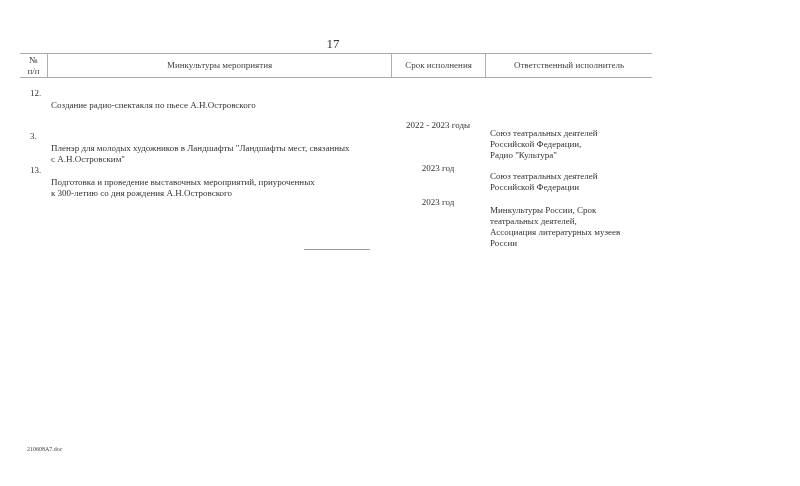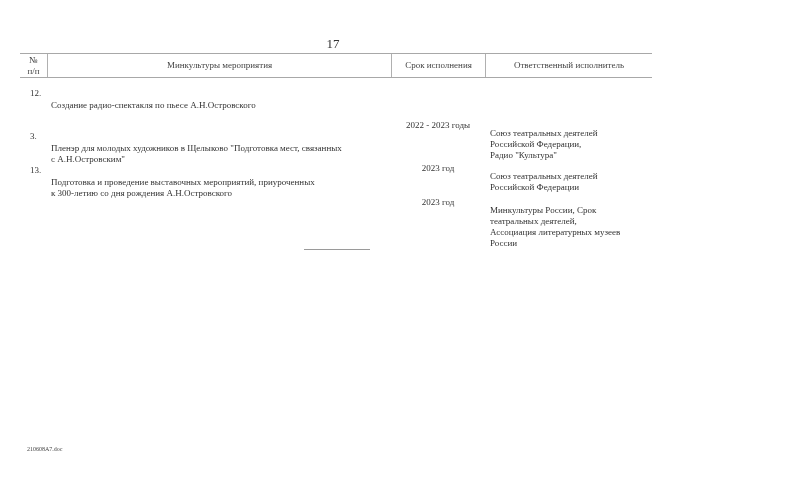--- a/index.html
+++ b/index.html
@@ -60,21 +60,21 @@
   <span class="c-num">12.</span>
   <span class="c-name">Создание радио-спектакля по пьесе А.Н.Островского</span>
   <span class="c-term">2022 - 2023 годы</span>
   <span class="c-resp">Союз театральных деятелей
 Российской Федерации,
 Радио "Культура"</span>
 </div>
 
 <div class="row" style="top:131px;">
   <span class="c-num">3.</span>
-  <span class="c-name">Пленэр для молодых художников в Щелыково "Подготовка мест, связанных
+  <span class="c-name">Пленэр для молодых художников в Ландшафты "Ландшафты мест, связанных
 с А.Н.Островским"</span>
   <span class="c-term">2023 год</span>
   <span class="c-resp">Союз театральных деятелей
 Российской Федерации</span>
 </div>
 
 <div class="row" style="top:165px;">
   <span class="c-num">13.</span>
   <span class="c-name">Подготовка и проведение выставочных мероприятий, приуроченных
 к 300-летию со дня рождения А.Н.Островского</span>

